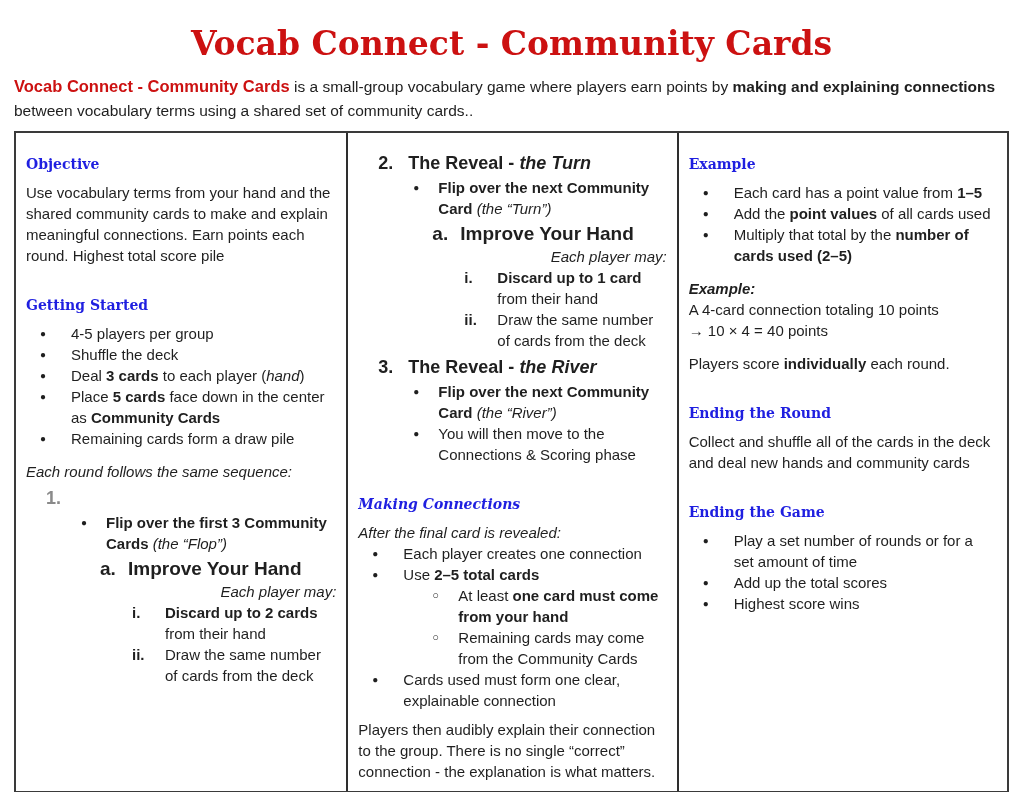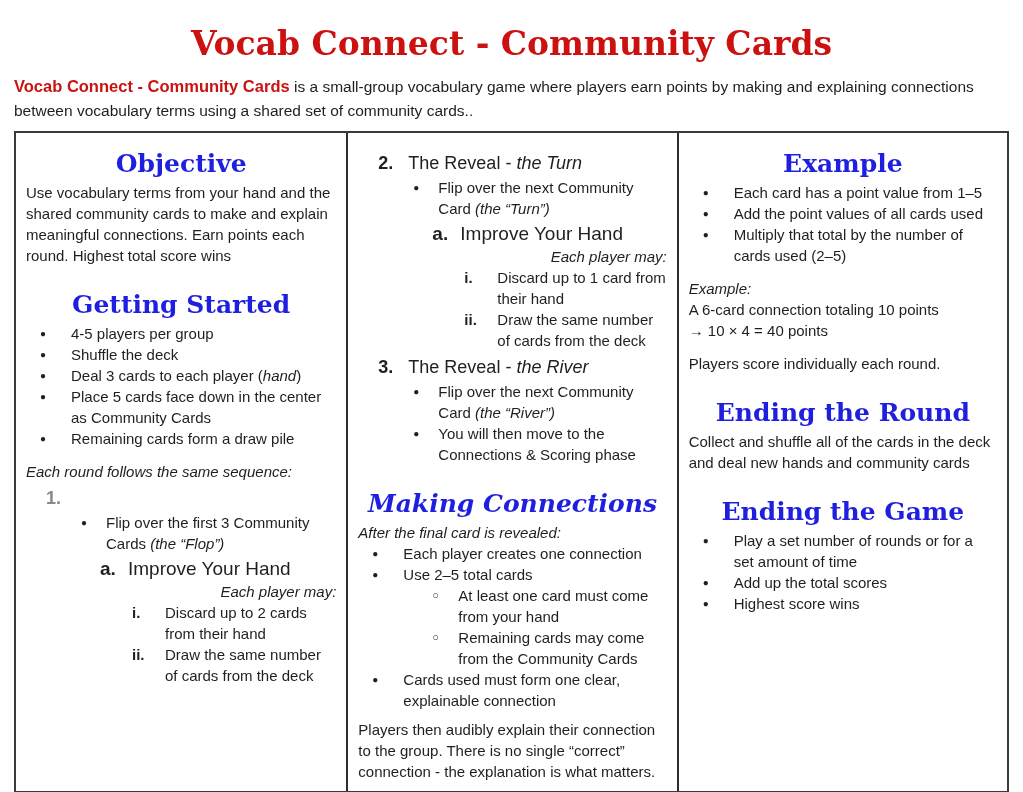--- a/index.html
+++ b/index.html
@@ -26,22 +26,22 @@
   .rules-table{
     display:grid;grid-template-columns:1fr 1fr 1fr;
     border:2px solid var(--border);height:662px;background:#fff;
   }
   .col{padding:12px 10px 0;overflow:hidden;}
   .col + .col{border-left:2px solid #2e2e2e;}
   .blk{margin:0;}
   .col .blk:first-child{margin-top:6px;}
   
   .h{
-    font-family:"DejaVu Serif",serif;font-weight:700;font-size:25px;line-height:26px;
-    color:var(--blue);text-align:center;margin:14px 0 5px;
+    font-family:"DejaVu Serif",serif;font-weight:700;font-size:14px;line-height:26px;
+    color:var(--blue);text-align:left;margin:14px 0 5px;
   }
   .h.hi{font-style:italic;}
   
   .p{margin:0;}
   .p.mt{margin-top:8px;}
   .sub{padding-left:100px;text-align:right;}
   
   .row{display:flex;align-items:flex-start;}
   .marker{flex:0 0 auto;}
   .txt{flex:1 1 auto;}
@@ -54,33 +54,33 @@
   .n{padding-left:20px;font-size:18px;line-height:25px;margin-top:4px;}
   .n > .marker{width:30px;font-weight:700;}
   .n > .txt{font-weight:700;}
   .n + .b2{margin-top:1px;}
   .a{padding-left:74px;font-size:19px;line-height:25px;margin-top:2px;}
   .a > .marker{width:28px;font-weight:700;}
   .r{padding-left:106px;}
   .r > .marker{width:33px;font-weight:700;}
   .gap{height:12px;}
   .muted{color:var(--muted);}
-  .b{font-weight:400;}
+  .b{font-weight:700;}
   .i{font-style:italic;}
 </style>
 </head>
 <body>
 
 <div class="page">
   <h1 class="doc-title">Vocab Connect - Community Cards</h1>
   <p class="intro"><span class="red">Vocab Connect - Community Cards</span><span>  is a small-group vocabulary game where players earn points by </span><span class="b">making and explaining connections</span><span> between vocabulary terms using a shared set of community cards..</span></p>
   <div class="rules-table">
     <div class="col">
         <div class="blk h"><span>Objective</span></div>
-        <div class="blk p"><span>Use vocabulary terms from your hand and the shared community cards to make and explain meaningful connections. Earn points each round. Highest total score wins</span></div>
+        <div class="blk p"><span>Use vocabulary terms from your hand and the shared community cards to make and explain meaningful connections. Earn points each round. Highest total score pile</span></div>
         <div class="blk gap"></div>
         <div class="blk h"><span>Getting Started</span></div>
         <div class="blk b1 row">
           <span class="marker">●</span>
           <span class="txt"><span>4-5 players per group</span></span>
         </div>
         <div class="blk b1 row">
           <span class="marker">●</span>
           <span class="txt"><span>Shuffle the deck</span></span>
         </div>
@@ -187,21 +187,21 @@
         <div class="blk b1 row">
           <span class="marker">●</span>
           <span class="txt"><span>Add the </span><span class="b">point values</span><span> of all cards used</span></span>
         </div>
         <div class="blk b1 row">
           <span class="marker">●</span>
           <span class="txt"><span>Multiply that total by the </span><span class="b">number of cards used (2–5)</span></span>
         </div>
         <div class="blk gap"></div>
         <div class="blk p"><span class="b i">Example:</span></div>
-        <div class="blk p"><span>A 6-card connection totaling 10 points</span></div>
+        <div class="blk p"><span>A 4-card connection totaling 10 points</span></div>
         <div class="blk p"><span>→ 10 × 4 = 40 points</span></div>
         <div class="blk gap"></div>
         <div class="blk p"><span>Players score </span><span class="b">individually</span><span> each round.</span></div>
         <div class="blk gap"></div>
         <div class="blk h"><span>Ending the Round</span></div>
         <div class="blk p"><span>Collect and shuffle all of the cards in the deck and deal  new hands and community cards</span></div>
         <div class="blk gap"></div>
         <div class="blk h"><span>Ending the Game</span></div>
         <div class="blk b1 row">
           <span class="marker">●</span>

